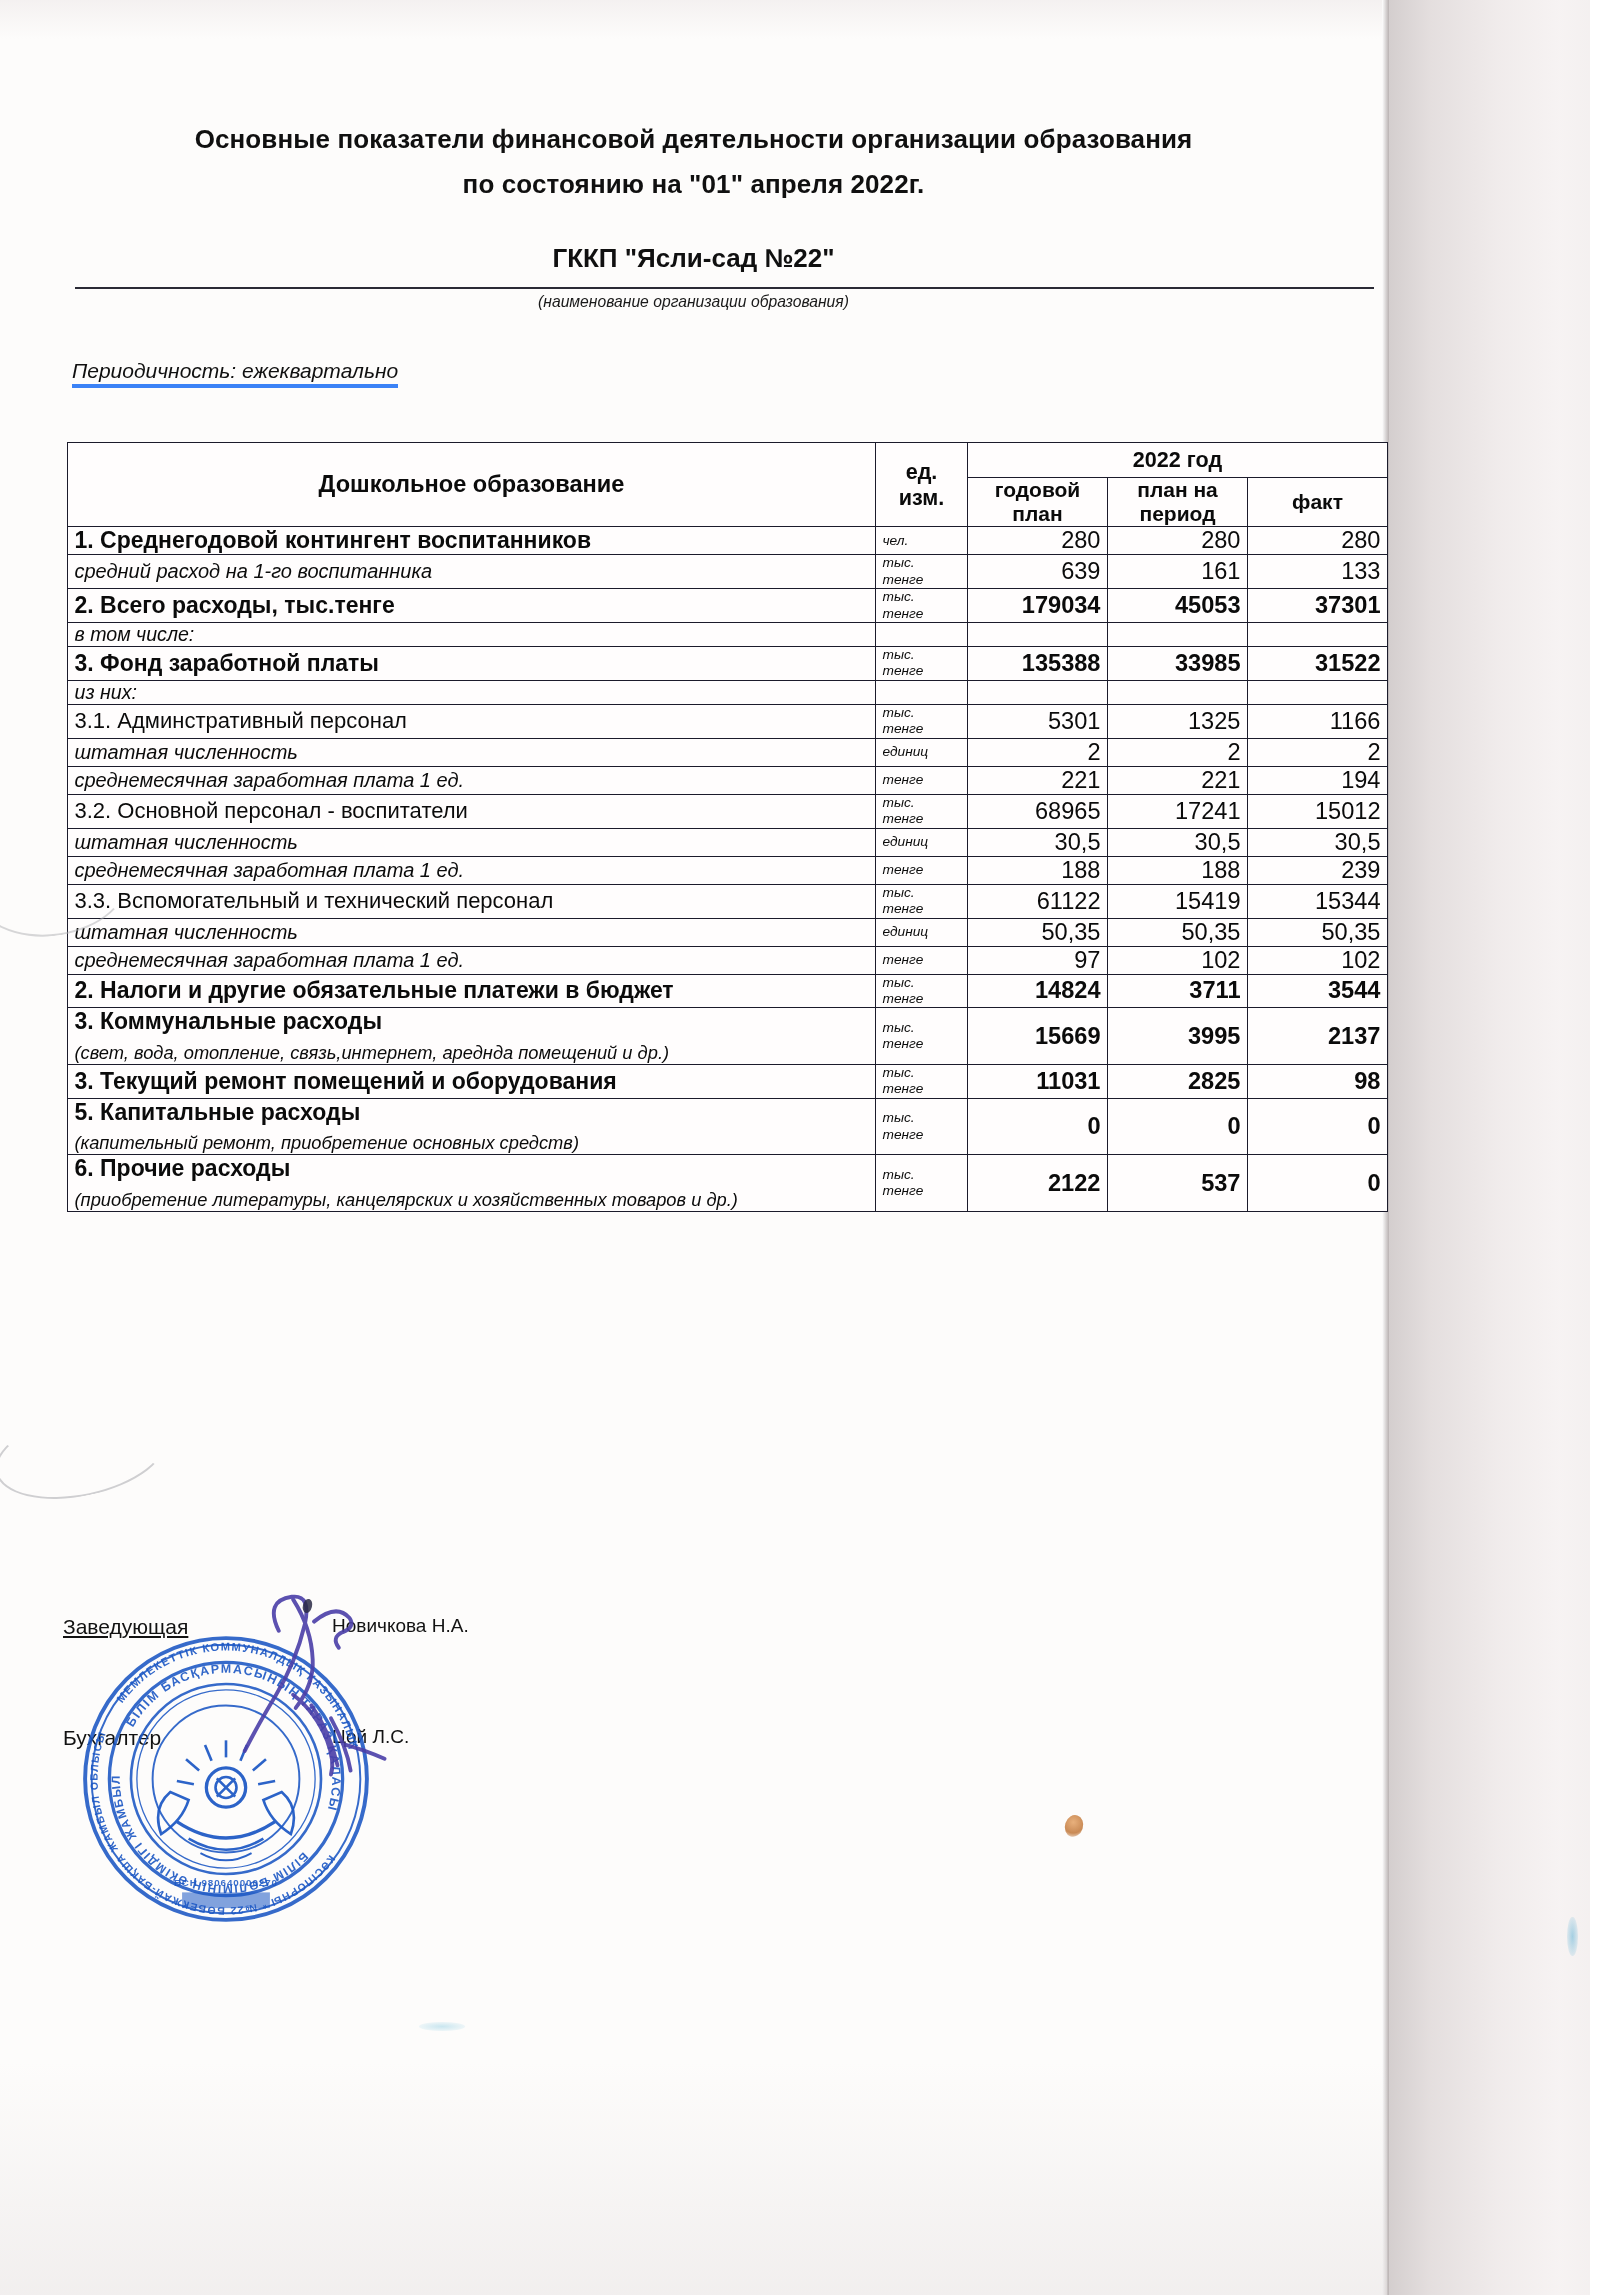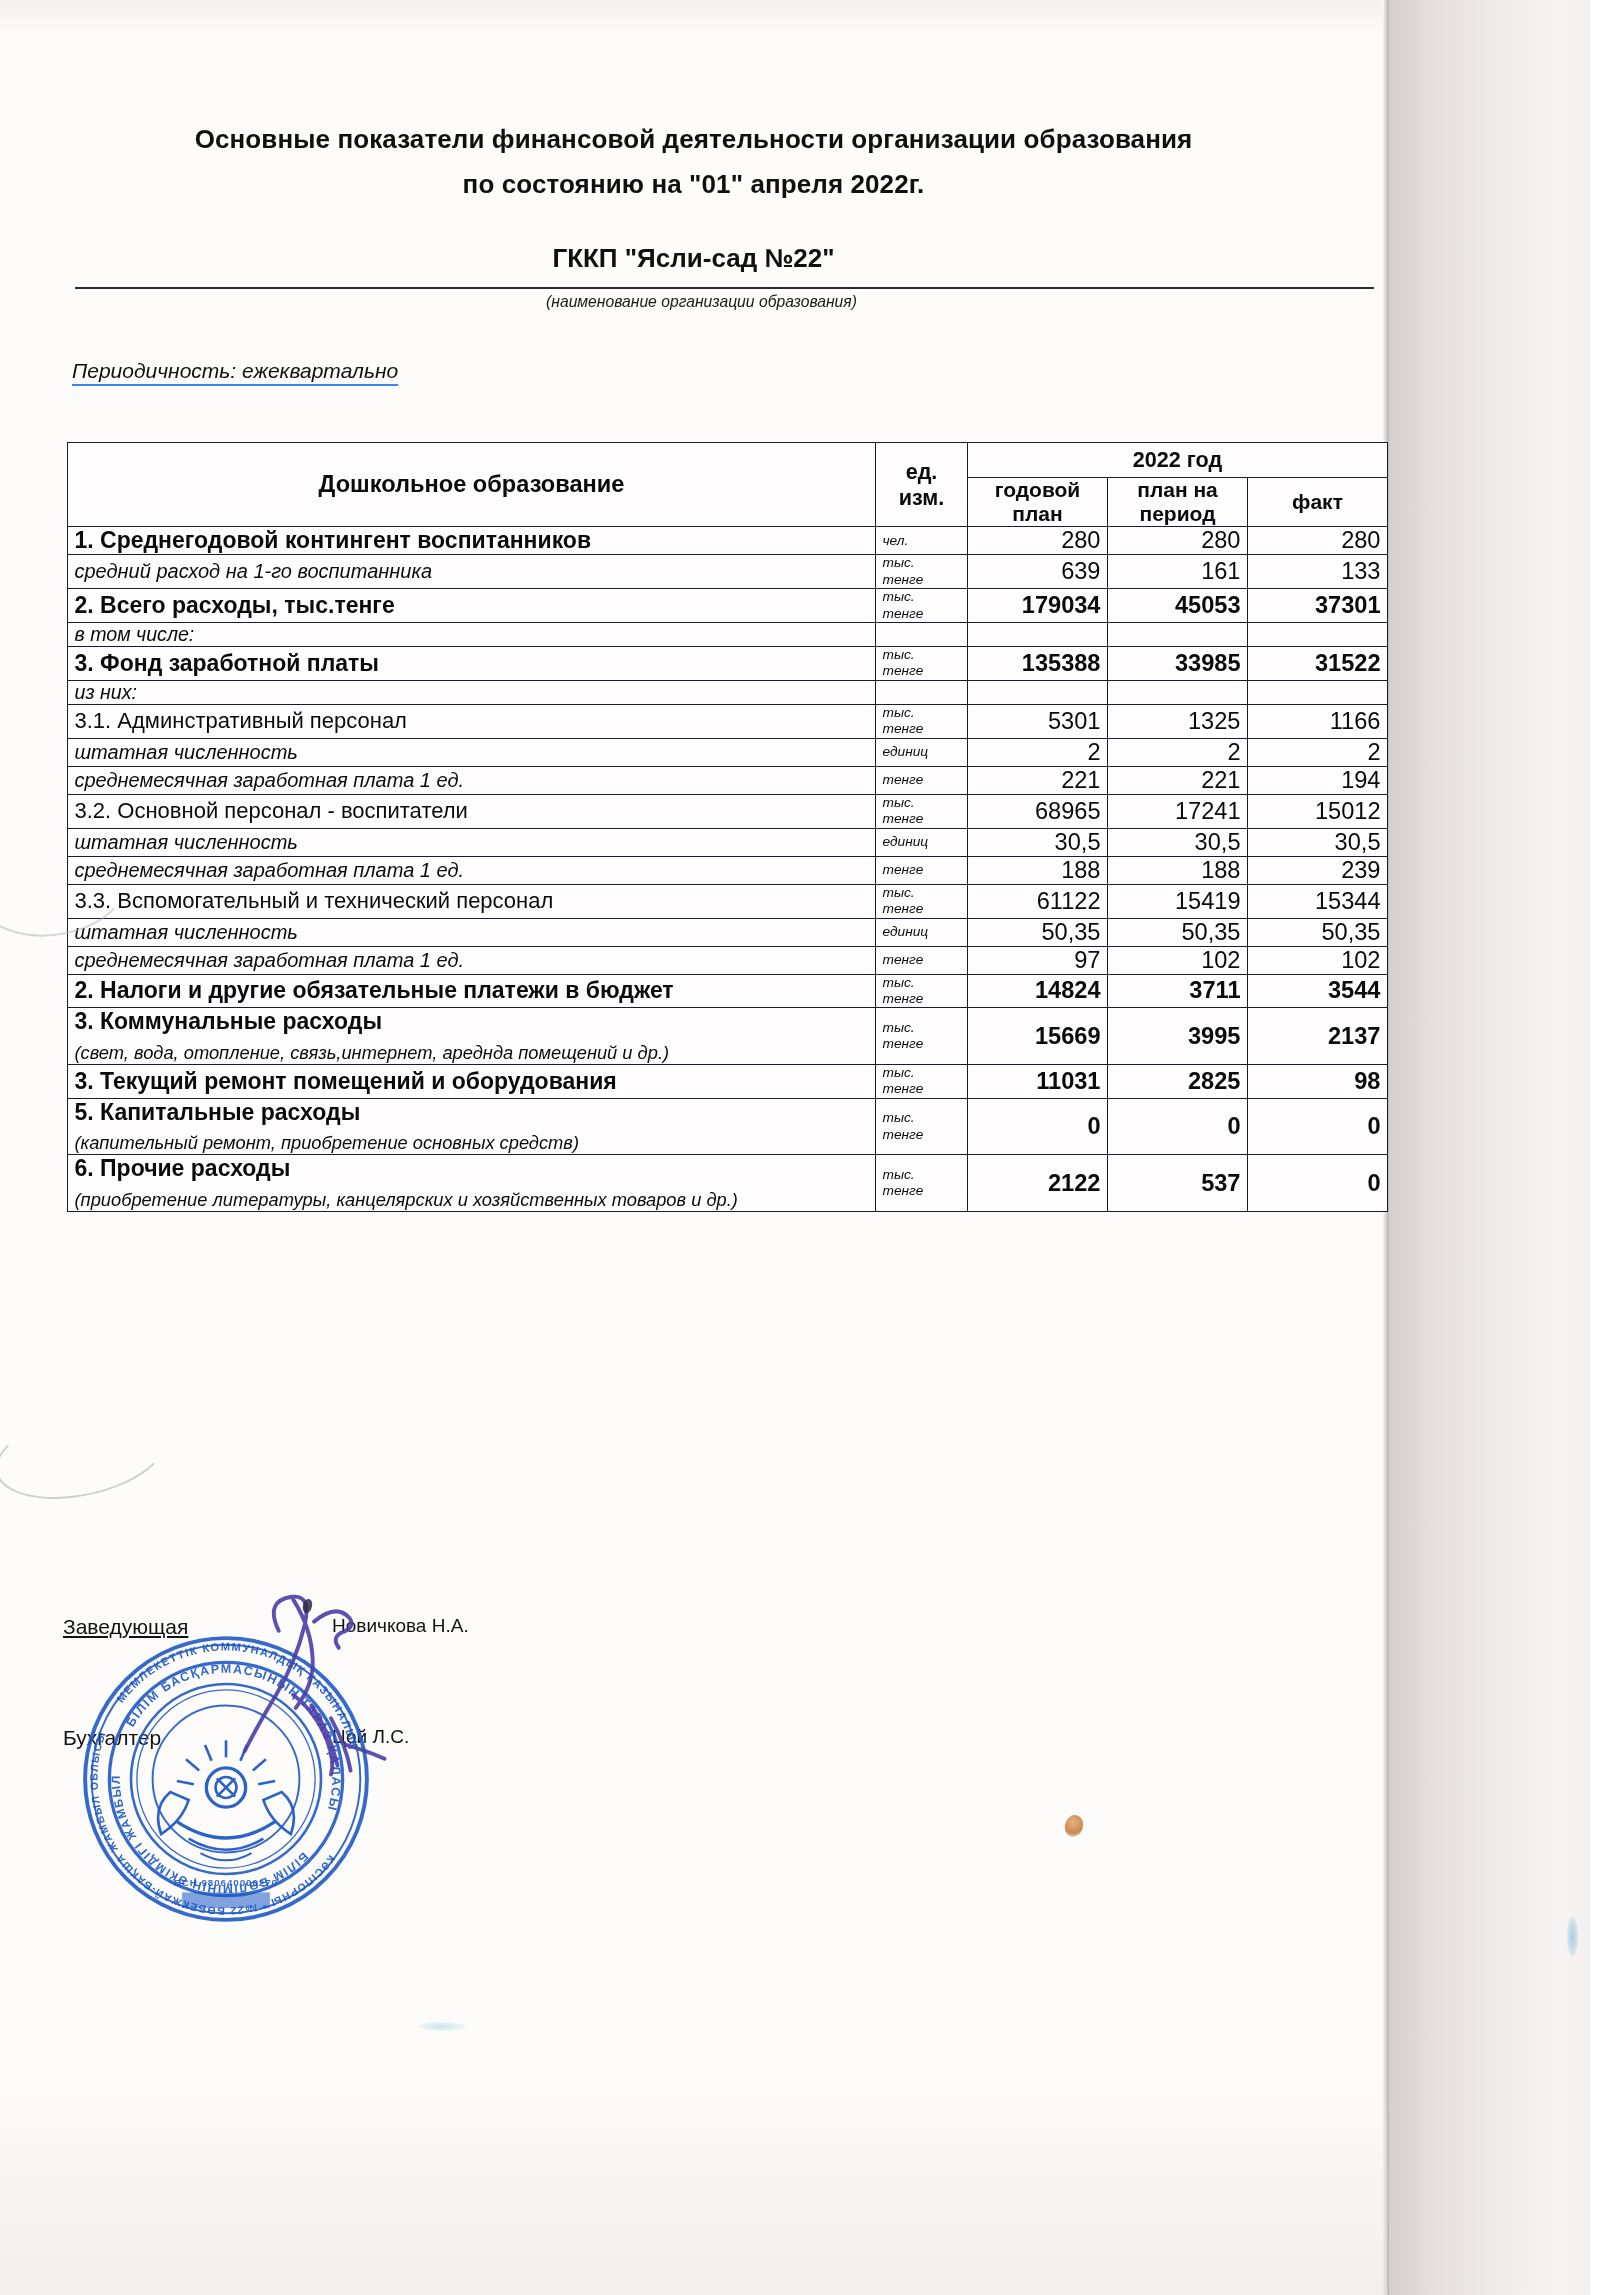--- a/index.html
+++ b/index.html
@@ -42,27 +42,27 @@
 
   #org-name{
     position:absolute;left:0;width:1387px;text-align:center;top:243px;
     font-weight:bold;font-size:26px;color:#101010;
   }
   #org-rule{
     position:absolute;left:75px;top:287px;width:1299px;height:2px;
     background:#2a2a35;
   }
   #org-caption{
-    position:absolute;left:8px;width:1387px;text-align:center;top:293px;
+    position:absolute;left:0;width:1387px;text-align:center;top:293px;
     font-size:15.7px;font-style:italic;color:#1a1a1a;
   }
   #periodicity{
     position:absolute;left:72px;top:359px;
     font-size:21px;font-style:italic;color:#101010;
-    border-bottom:2px solid #3b82f6;padding-bottom:1.3px;
+    border-bottom:4px solid #3b82f6;padding-bottom:1.3px;
   }
 
   
   #tbl{
     position:absolute;left:67px;top:442px;width:1321px;
     border-collapse:collapse;table-layout:fixed;
     color:#0b0b0b;
   }
   #tbl td,#tbl th{
     border:1.3px solid #1b1b2b;

